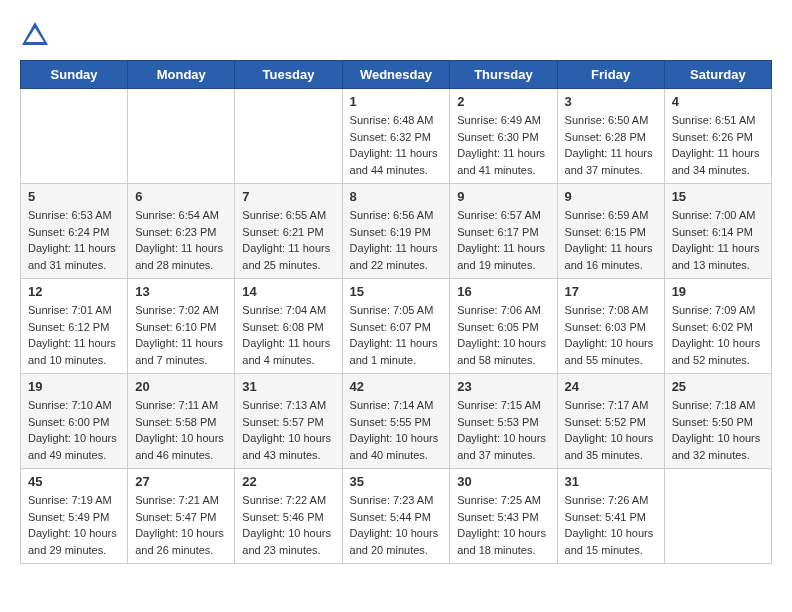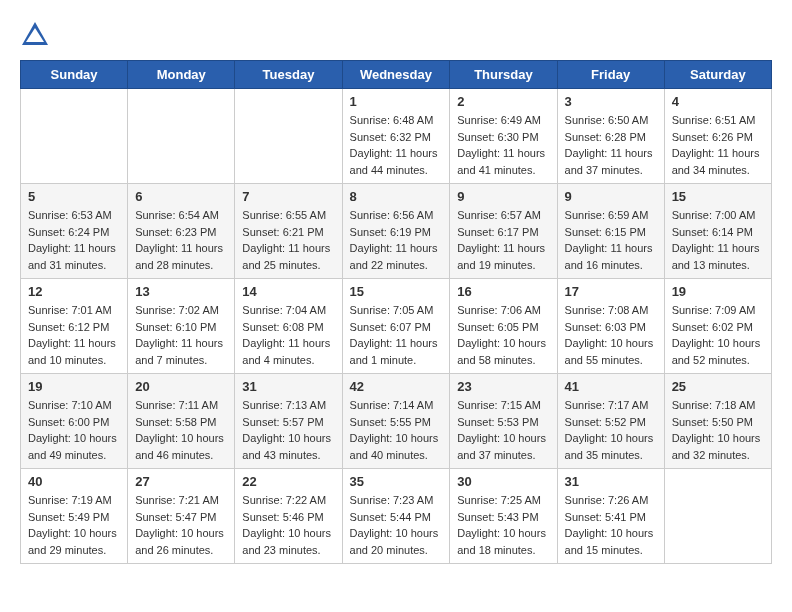--- a/index.html
+++ b/index.html
@@ -267,35 +267,35 @@
           Sunrise: 7:14 AM<br>Sunset: 5:55 PM<br>Daylight: 10 hours and 40 minutes.
         </div>
         </td>
         <td>
           <span class="day-number">23</span>
         <div class="day-info">
           Sunrise: 7:15 AM<br>Sunset: 5:53 PM<br>Daylight: 10 hours and 37 minutes.
         </div>
         </td>
         <td>
-          <span class="day-number">41</span>
+          <span class="day-number">24</span>
         <div class="day-info">
           Sunrise: 7:17 AM<br>Sunset: 5:52 PM<br>Daylight: 10 hours and 35 minutes.
         </div>
         </td>
         <td>
           <span class="day-number">25</span>
         <div class="day-info">
           Sunrise: 7:18 AM<br>Sunset: 5:50 PM<br>Daylight: 10 hours and 32 minutes.
         </div>
         </td>
       </tr>
       <tr>
         <td>
-          <span class="day-number">40</span>
+          <span class="day-number">45</span>
         <div class="day-info">
           Sunrise: 7:19 AM<br>Sunset: 5:49 PM<br>Daylight: 10 hours and 29 minutes.
         </div>
         </td>
         <td>
           <span class="day-number">27</span>
         <div class="day-info">
           Sunrise: 7:21 AM<br>Sunset: 5:47 PM<br>Daylight: 10 hours and 26 minutes.
         </div>
         </td>

